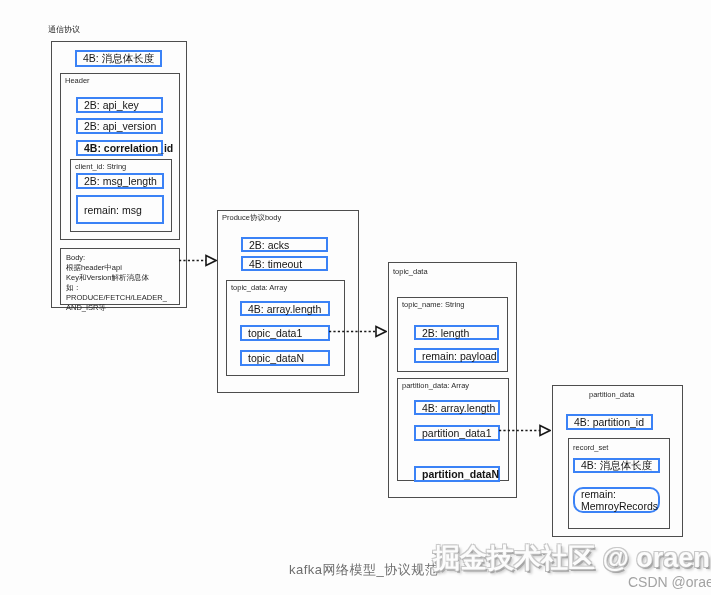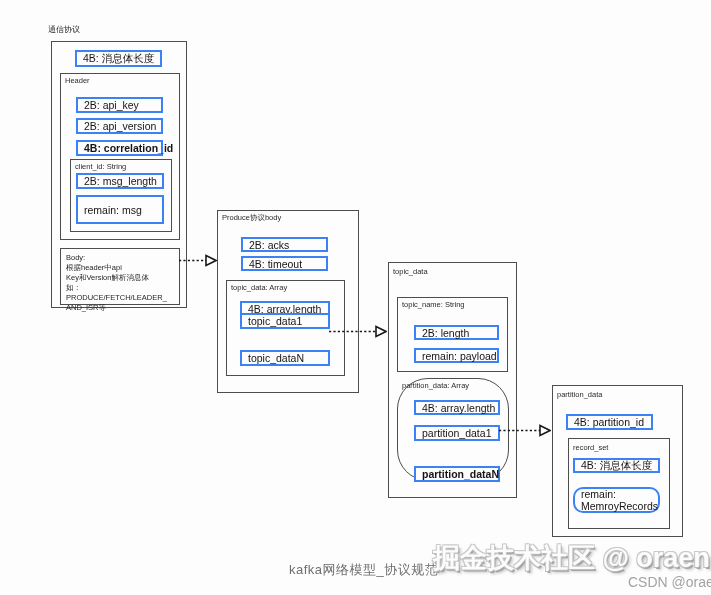--- a/index.html
+++ b/index.html
@@ -57,44 +57,44 @@
   </div>
 
   <div class="cbox" style="left:217px;top:210px;width:140px;height:181px;">
     <div class="lbl">Produce协议body</div>
     <div class="leaf" style="left:23px;top:26px;width:87px;height:15px;">2B: acks</div>
     <div class="leaf" style="left:23px;top:45px;width:87px;height:15px;text-align:right;">4B: timeout</div>
 
     <div class="cbox" style="left:8px;top:69px;width:117px;height:94px;">
       <div class="lbl">topic_data: Array</div>
       <div class="leaf" style="left:13px;top:20px;width:90px;height:15px;">4B: array.length</div>
-      <div class="leaf" style="left:13px;top:32px;width:90px;height:16px;">topic_data1</div>
+      <div class="leaf" style="left:13px;top:44px;width:90px;height:16px;">topic_data1</div>
       <div class="leaf" style="left:13px;top:69px;width:90px;height:16px;">topic_dataN</div>
     </div>
   </div>
 
   <div class="cbox" style="left:388px;top:262px;width:127px;height:234px;">
     <div class="lbl" style="top:4px;">topic_data</div>
 
     <div class="cbox" style="left:8px;top:21px;width:109px;height:73px;margin-top:13px;">
       <div class="lbl">topic_name: String</div>
       <div class="leaf" style="left:16px;top:27px;width:85px;height:15px;">2B: length</div>
       <div class="leaf" style="left:16px;top:50px;width:85px;height:15px;">remain: payload</div>
     </div>
 
-    <div class="cbox" style="left:8px;top:115px;width:110px;height:101px;border-radius:31px;">
+    <div class="cbox" style="left:8px;top:115px;width:110px;height:101px;">
       <div class="lbl">partition_data: Array</div>
       <div class="leaf" style="left:16px;top:21px;width:86px;height:15px;">4B: array.length</div>
       <div class="leaf" style="left:16px;top:46px;width:86px;height:16px;">partition_data1</div>
       <div class="leaf" style="left:16px;top:87px;width:86px;height:16px;font-weight:bold;">partition_dataN</div>
     </div>
   </div>
 
   <div class="cbox" style="left:552px;top:385px;width:129px;height:150px;">
-    <div class="lbl" style="top:4px;">partition_data</div>
+    <div class="lbl" style="top:4px;margin-left:32px;">partition_data</div>
     <div class="leaf" style="left:13px;top:28px;width:87px;height:16px;">4B: partition_id</div>
 
     <div class="cbox" style="left:15px;top:52px;width:100px;height:89px;">
       <div class="lbl" style="top:4px;">record_set</div>
       <div class="leaf" style="left:4px;top:19px;width:87px;height:15px;">4B: 消息体长度</div>
       <div class="leaf multi" style="left:4px;top:48px;width:87px;height:26px;border-radius:10px;">
         <span>remain:</span>
         <span>MemroyRecords</span>
       </div>
     </div>

